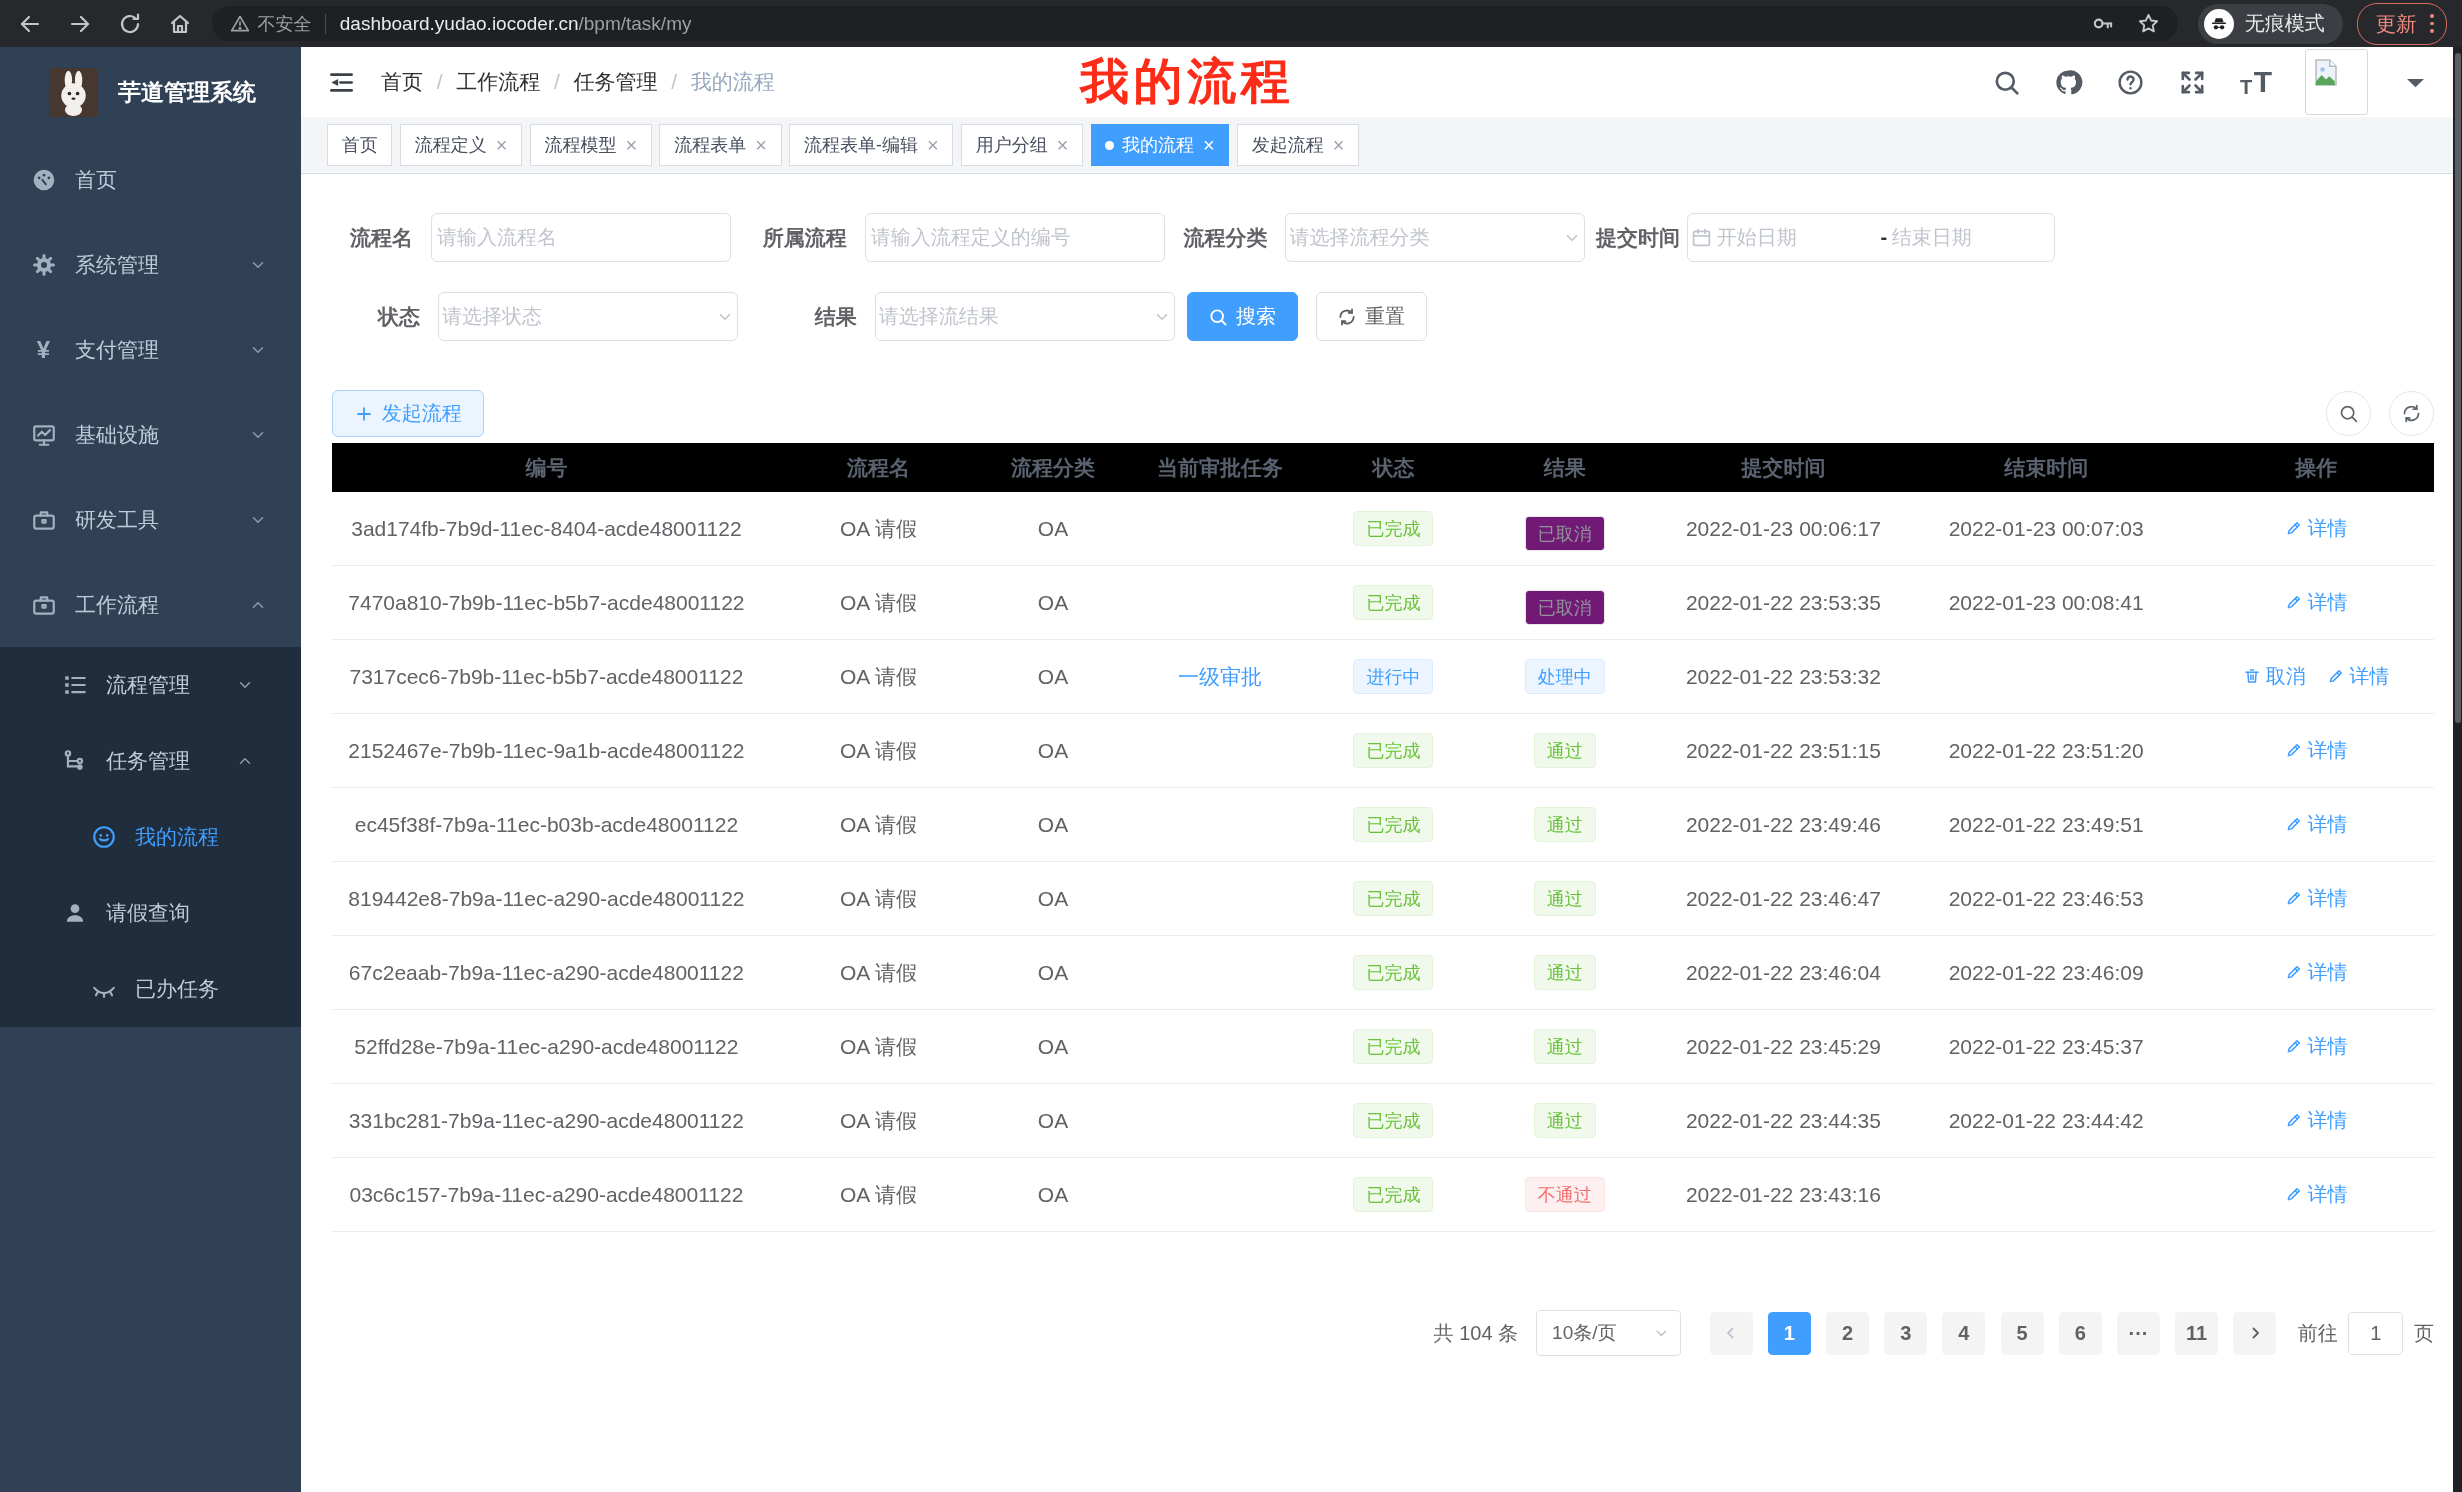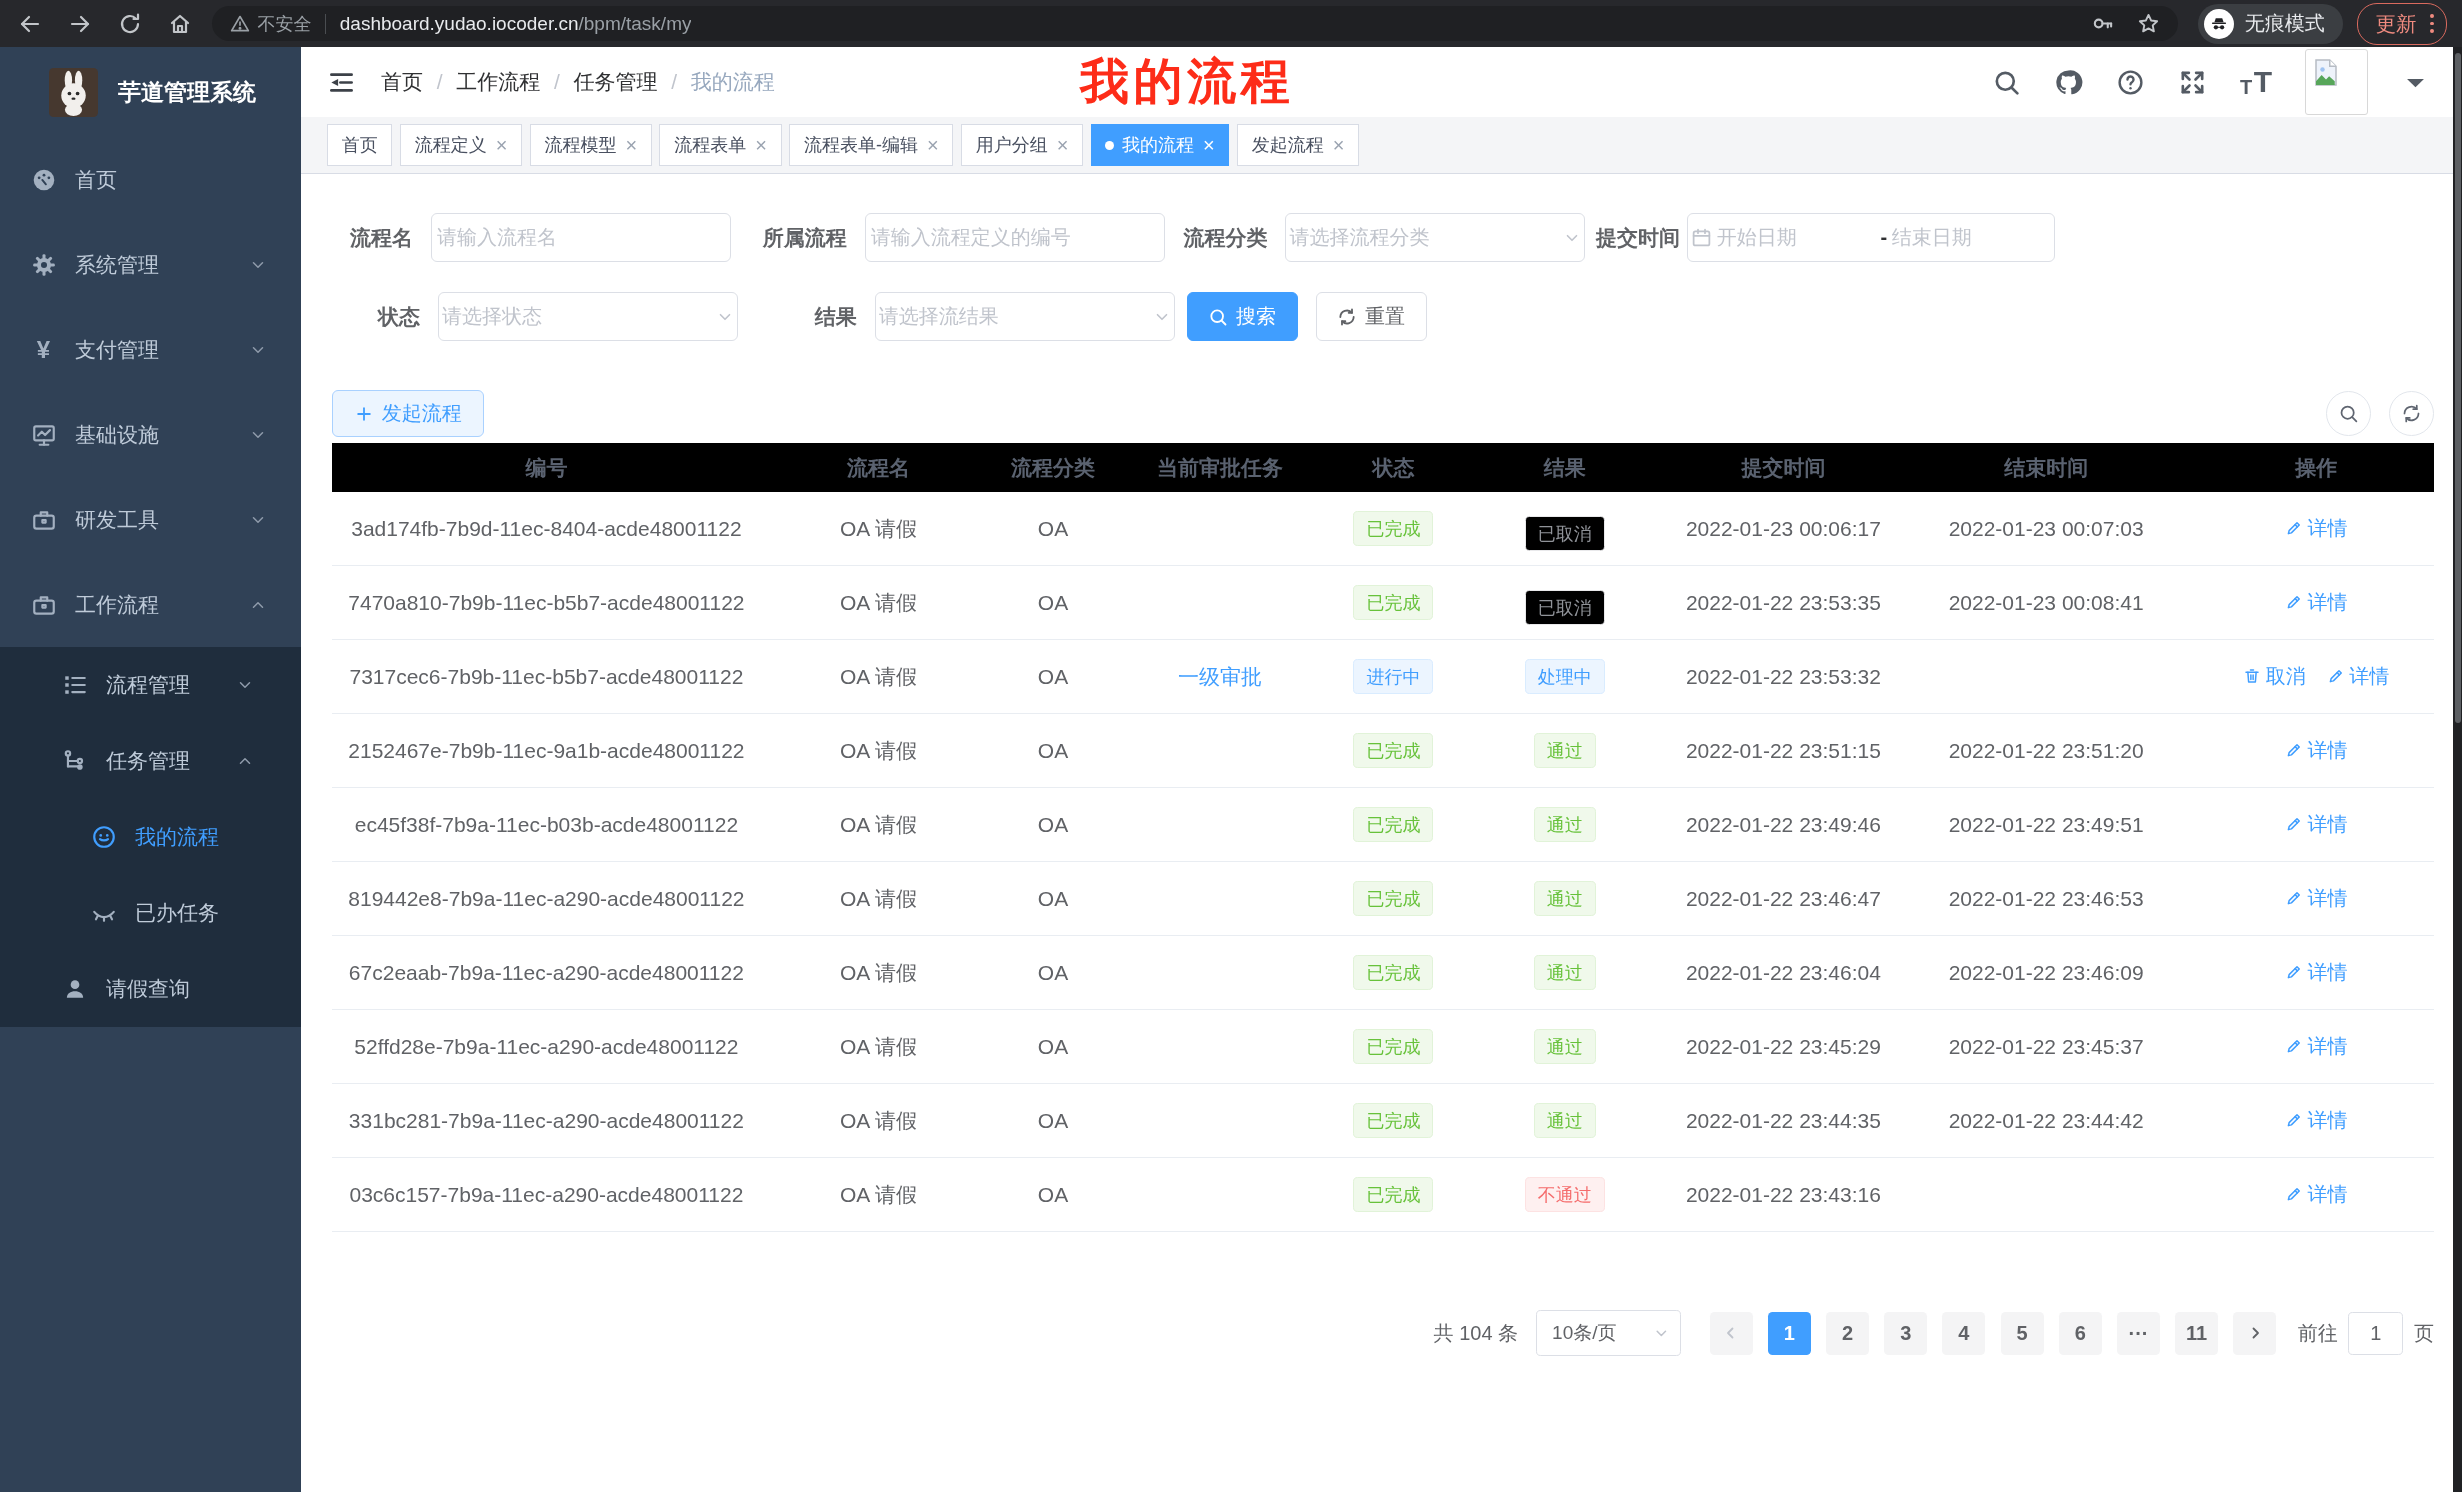--- a/index.html
+++ b/index.html
@@ -124,21 +124,21 @@
 
   
   table{width:100%;border-collapse:collapse;table-layout:fixed;}
   thead th{background:#000000;height:49px;font-size:21px;color:#5a6270;font-weight:700;
         text-align:center;padding:0 6px;white-space:nowrap;overflow:hidden;}
   tbody td{height:73px;border-bottom:0.8px solid #e9edf2;font-size:21px;color:#606266;text-align:center;
         padding:0 6px;white-space:nowrap;overflow:hidden;}
   .badge{display:inline-block;font-size:18px;line-height:1;padding:7.6px 12px;border-radius:4.6px;
         border:0.8px solid transparent;}
   .badge.success{color:#67c23a;background:#f0f9eb;border-color:#e1f3d8;}
-  .badge.info{color:#909399;background:#000000;border-color:#e9e9eb;margin-top:10px;}
+  .badge.info{color:#909399;background:#701a75;border-color:#e9e9eb;margin-top:10px;}
   .badge.primary{color:#409eff;background:#ecf5ff;border-color:#d9ecff;}
   .badge.danger{color:#f56c6c;background:#fef0f0;border-color:#fde2e2;}
   .task-link{color:#409eff;cursor:pointer;}
   .actions{display:inline-flex;gap:21px;}
   .link{color:#409eff;font-size:20px;display:inline-flex;align-items:center;gap:4.6px;cursor:pointer;}
   .link svg{width:18px;height:18px;}
 
   
   .pagination{display:flex;align-items:center;justify-content:flex-end;margin-top:78px;
         font-size:20px;color:#606266;}
@@ -403,39 +403,39 @@
               <span class="icon">
                 <svg viewBox="0 0 24 24" fill="none" stroke="currentColor" stroke-width="2" stroke-linecap="round" stroke-linejoin="round">
                   <circle cx="12" cy="12" r="9"></circle>
                   <circle cx="9" cy="10.5" r="1.2" fill="currentColor" stroke="none"></circle>
                   <circle cx="15" cy="10.5" r="1.2" fill="currentColor" stroke="none"></circle>
                   <path d="M8.3 14a4.8 3.2 0 0 0 7.4 0"></path>
                 </svg>
               </span>
               <span class="mlabel">我的流程</span>
             </div>
+            <div class="menu-item lvl2">
+              <span class="icon">
+                <svg viewBox="0 0 24 24" fill="none">
+                  <circle cx="12" cy="8" r="4" fill="currentColor" stroke="none"></circle>
+                  <path d="M4.5 20c0-4 3.3-6 7.5-6s7.5 2 7.5 6z" fill="currentColor" stroke="none"></path>
+                </svg>
+              </span>
+              <span class="mlabel">请假查询</span>
+            </div>
             <div class="menu-item lvl3">
               <span class="icon">
                 <svg viewBox="0 0 24 24" fill="none" stroke="currentColor" stroke-width="2" stroke-linecap="round" stroke-linejoin="round">
                   <path d="M3 11s4 4.8 9 4.8 9-4.8 9-4.8"></path>
                   <line x1="6.2" y1="14.8" x2="4.6" y2="17.8"></line>
                   <line x1="12" y1="16" x2="12" y2="19.2"></line>
                   <line x1="17.8" y1="14.8" x2="19.4" y2="17.8"></line>
                 </svg>
               </span>
               <span class="mlabel">已办任务</span>
-            </div>
-            <div class="menu-item lvl2">
-              <span class="icon">
-                <svg viewBox="0 0 24 24" fill="none">
-                  <circle cx="12" cy="8" r="4" fill="currentColor" stroke="none"></circle>
-                  <path d="M4.5 20c0-4 3.3-6 7.5-6s7.5 2 7.5 6z" fill="currentColor" stroke="none"></path>
-                </svg>
-              </span>
-              <span class="mlabel">请假查询</span>
             </div>
           </div>
         </nav>
     </aside>
 
     <main class="main">
       <header class="topbar">
         <span class="icon hamburger">
             <svg viewBox="0 0 24 24" fill="none" stroke="currentColor" stroke-width="2.4" stroke-linecap="round">
               <line x1="3" y1="5" x2="21" y2="5"></line>

